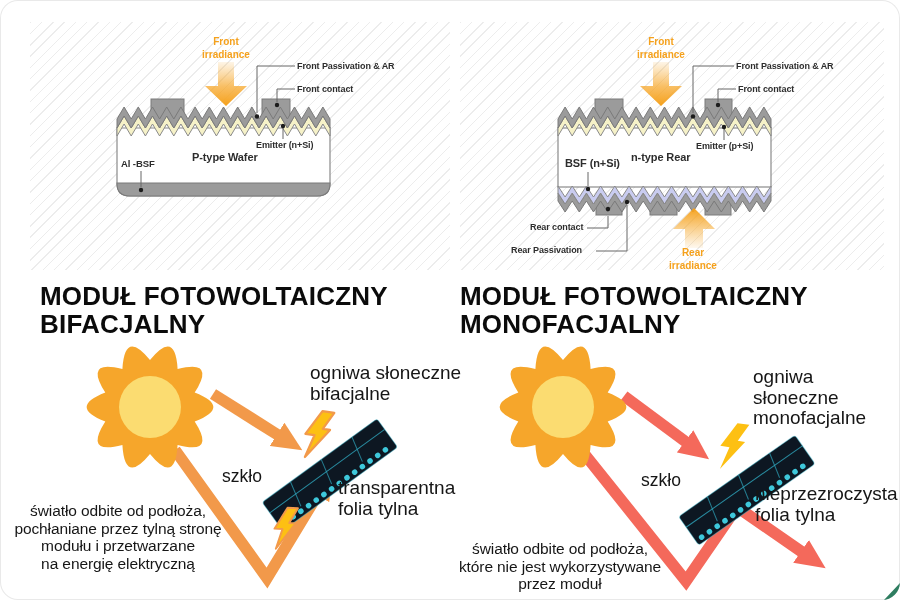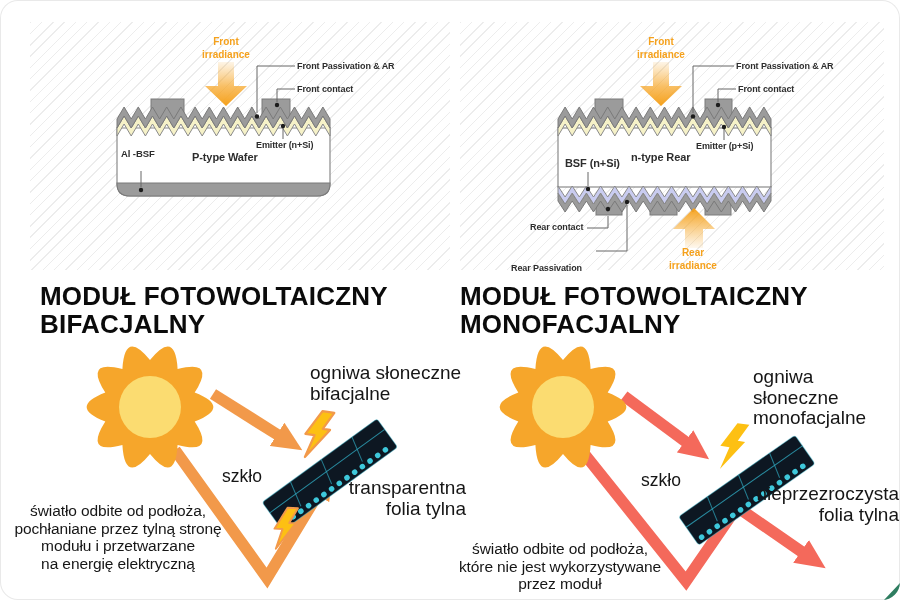--- a/index.html
+++ b/index.html
@@ -5,21 +5,21 @@
   html,body{margin:0;padding:0;background:#ffffff;}
   .canvas{position:relative;width:900px;height:600px;background:#fff;border-radius:18px;overflow:hidden;
           box-shadow:0 0 0 1px #e9e9e9 inset;font-family:"Liberation Sans","DejaVu Sans",sans-serif;}
   .hatch{position:absolute;top:22px;height:248px;
          background:repeating-linear-gradient(135deg, rgba(170,170,170,0.22) 0 1px, transparent 1px 8px);}
   #gfx{position:absolute;left:0;top:0;width:900px;height:600px;}
   .lbl{position:absolute;white-space:pre-line;color:#161616;}
   .h{font-weight:700;font-size:26px;line-height:27.5px;text-align:left;letter-spacing:0.2px;color:#0b0b0b;}
   .big{font-size:19px;line-height:20.5px;}
   .note{font-size:15.5px;line-height:17.6px;text-align:center;letter-spacing:-0.1px;}
-  .ctr{text-align:right;}
+  .ctr{text-align:left;}
   .dl{font-size:9px;font-weight:700;color:#2d2d2d;line-height:11px;letter-spacing:-0.1px;}
   .dlo{color:#F5A11C;font-size:10px;font-weight:700;line-height:12.5px;text-align:center;}
 </style>
 </head>
 <body>
 
 <div class="canvas">
 
   <div class="hatch" style="left:30px;width:420px;"></div>
   <div class="hatch" style="left:460px;width:424px;"></div>
@@ -133,31 +133,31 @@
       <polygon points="884,600 900,600 900,583" fill="#2E7D60"></polygon>
     </g>
   </svg>
 
   <div class="lbl dlo" style="left:176px;top:36px;width:100px;">Front
 irradiance</div>
   <div class="lbl dl" style="left:297px;top:61px;">Front Passivation &amp; AR</div>
   <div class="lbl dl" style="left:297px;top:84px;">Front contact</div>
   <div class="lbl dl" style="left:256px;top:140px;">Emitter (n+Si)</div>
   <div class="lbl dl" style="left:192px;top:152px;font-size:11px;">P-type Wafer</div>
-  <div class="lbl dl" style="left:121px;top:148px;font-size:9.5px;">Al -BSF</div>
+  <div class="lbl dl" style="left:121px;top:158px;font-size:9.5px;">Al -BSF</div>
 
   <div class="lbl dlo" style="left:611px;top:36px;width:100px;">Front
 irradiance</div>
   <div class="lbl dl" style="left:736px;top:61px;">Front Passivation &amp; AR</div>
   <div class="lbl dl" style="left:738px;top:84px;">Front contact</div>
   <div class="lbl dl" style="left:696px;top:141px;">Emitter (p+Si)</div>
   <div class="lbl dl" style="left:631px;top:152px;font-size:11px;">n-type Rear</div>
   <div class="lbl dl" style="left:565px;top:158px;font-size:11px;">BSF (n+Si)</div>
   <div class="lbl dl" style="left:530px;top:222px;">Rear contact</div>
-  <div class="lbl dl" style="left:511px;top:245px;margin-top:18px;">Rear Passivation</div>
+  <div class="lbl dl" style="left:511px;top:245px;">Rear Passivation</div>
   <div class="lbl dlo" style="left:643px;top:247px;width:100px;">Rear
 irradiance</div>
 
   <div class="lbl h" style="left:40px;top:283px;width:404px;">MODUŁ FOTOWOLTAICZNY
 BIFACJALNY</div>
   <div class="lbl h" style="left:460px;top:283px;width:404px;">MODUŁ FOTOWOLTAICZNY
 MONOFACJALNY</div>
 
   <div class="lbl big" style="left:310px;top:363px;">ogniwa słoneczne
 bifacjalne</div>

